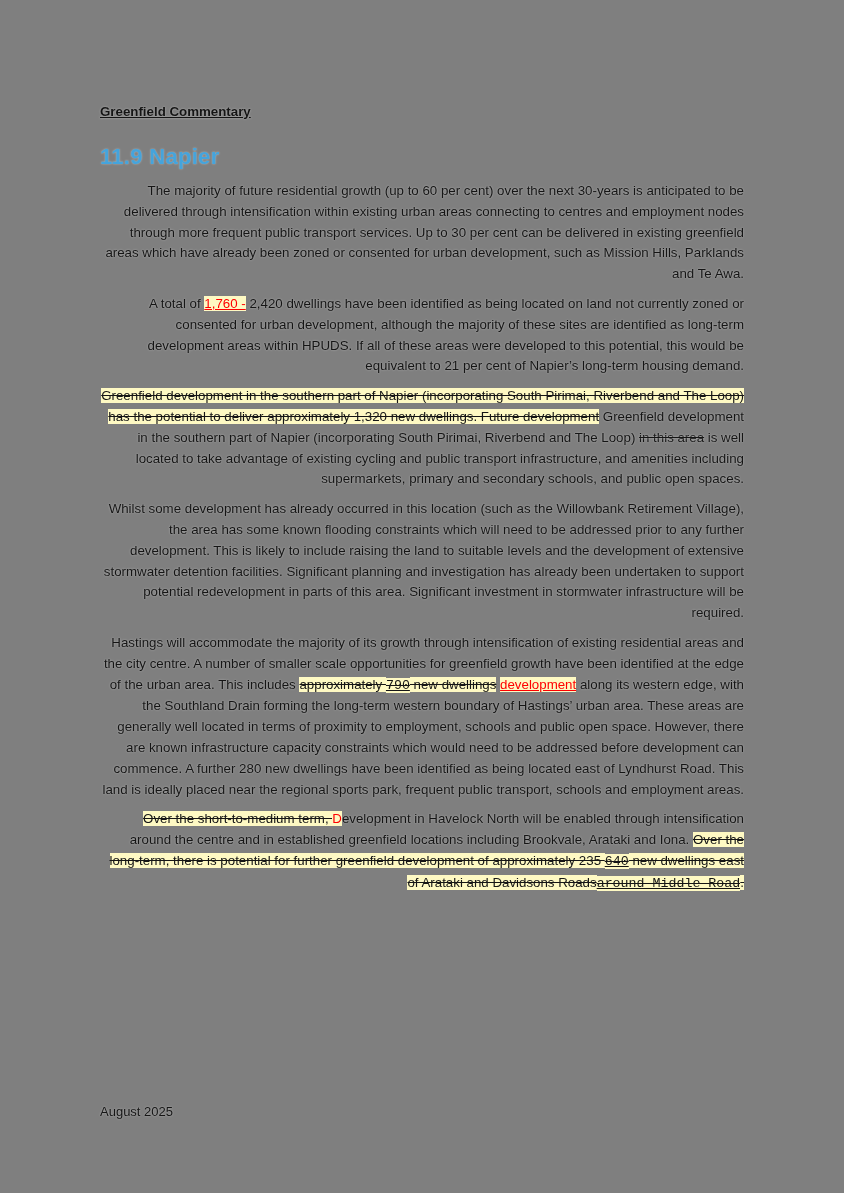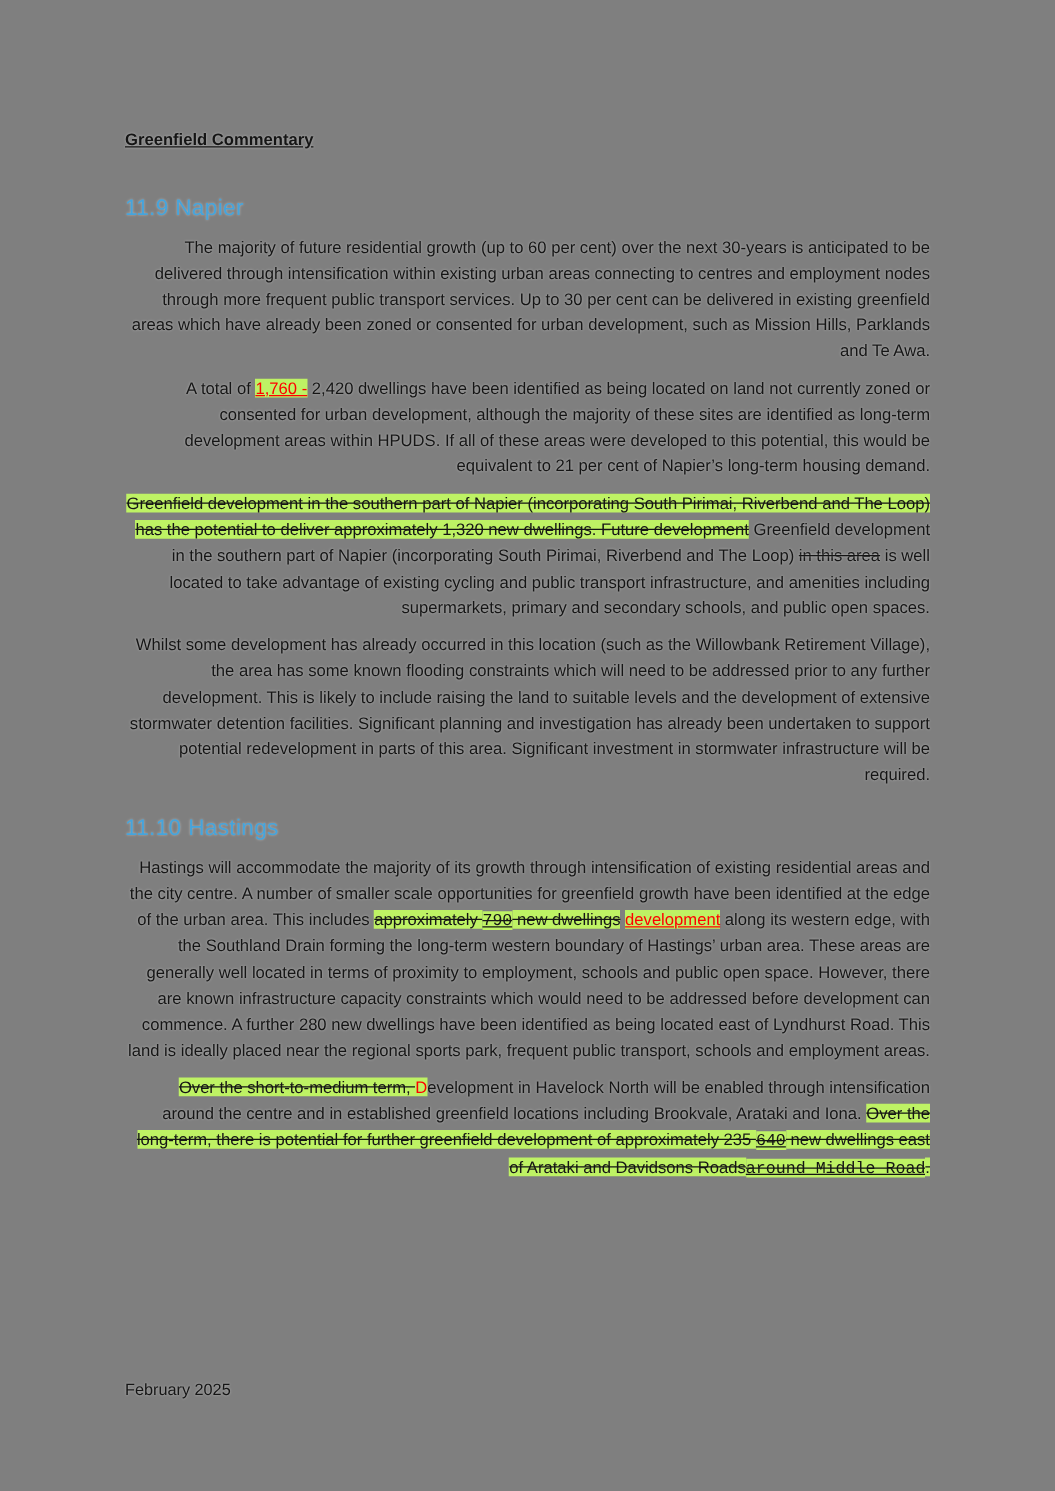--- a/index.html
+++ b/index.html
@@ -13,58 +13,57 @@
   }
   .page{
     position:absolute; left:0; top:0;
     width:844px; height:1193px;
     padding:104px 100px 0 100px;
     box-sizing:border-box;
   }
   .page *{text-shadow:0 0 2px rgba(255,255,255,.45);}
   .doc-title{
     font-size:13.3px;font-weight:bold;text-decoration:underline;
-    margin:0 0 37px 0;
+    margin:0 0 25px 0;
   }
   .h1{
-    font-size:18px;font-weight:normal;color:#45A4DC;
+    font-size:22px;font-weight:bold;color:#45A4DC;
     letter-spacing:.3px;
     margin:21px 0 11px 0;
     text-shadow:0 0 1px #cfeafc,0 0 3px rgba(255,255,255,.65);
   }
   .h3{
     font-size:13.6px;font-weight:bold;color:#3C4A68;
     margin:12px 0 4px 0;
     text-shadow:0 0 1px #c8d6ee,0 0 2px rgba(255,255,255,.5);
   }
   p.para{
     font-size:13.3px;line-height:20.8px;
     margin:8px 0 9px 0;
     text-align:right;
   }
   .footer{
     position:absolute;left:100px;top:1104px;
     font-size:13px;
   }
   
-  .s-hl{background:#bef264;text-shadow:none;}
+  .s-hl{background:#fef9c3;text-shadow:none;}
   .s-del{text-decoration:line-through;}
   .s-u{text-decoration:underline;}
   .s-del.s-u{text-decoration:line-through underline;font-family:Liberation Mono, monospace;}
   .s-red{color:#FF0000;}
 </style>
 </head>
 <body>
 
 <div class="page">
   <div>
       <div class="doc-title"><span class="">Greenfield Commentary</span></div>
       <div class="h1"><span class="">11.9 Napier</span></div>
       <p class="para"><span class="">The majority of future residential growth (up to 60 per cent) over the next 30-years is anticipated to be delivered through intensification within existing urban areas connecting to centres and employment nodes through more frequent public transport services. Up to 30 per cent can be delivered in existing greenfield areas which have already been zoned or consented for urban development, such as Mission Hills, Parklands and Te Awa.</span></p>
       <p class="para"><span class="">A total of </span><span class="s-hl s-red s-u">1,760 -</span><span class=""> 2,420 dwellings have been identified as being located on land not currently zoned or consented for urban development, although the majority of these sites are identified as long-term development areas within HPUDS. If all of these areas were developed to this potential, this would be equivalent to 21 per cent of Napier’s long-term housing demand.</span></p>
       <p class="para"><span class="s-hl s-del">Greenfield development in the southern part of Napier (incorporating South Pirimai, Riverbend and The Loop) has the potential to deliver approximately 1,320 new dwellings. Future development</span><span class=""> </span><span class="">Greenfield development in the southern part of Napier (incorporating South Pirimai, Riverbend and The Loop) </span><span class="s-del">in this area</span><span class=""> is well located to take advantage of existing cycling and public transport infrastructure, and amenities including supermarkets, primary and secondary schools, and public open spaces.</span></p>
       <p class="para"><span class="">Whilst some development has already occurred in this location (such as the Willowbank Retirement Village), the area has some known flooding constraints which will need to be addressed prior to any further development. This is likely to include raising the land to suitable levels and the development of extensive stormwater detention facilities. Significant planning and investigation has already been undertaken to support potential redevelopment in parts of this area. Significant investment in stormwater infrastructure will be required.</span></p>
-      <div class="h1"><span class="">11.10 Hastings</span></div>
       <p class="para"><span class="">Hastings will accommodate the majority of its growth through intensification of existing residential areas and the city centre. A number of smaller scale opportunities for greenfield growth have been identified at the edge of the urban area. This includes </span><span class="s-hl s-del">approximately </span><span class="s-hl s-del s-u">790</span><span class="s-hl s-del"> new dwellings</span><span class=""> </span><span class="s-hl s-red s-u">development</span><span class=""> along its western edge, with the Southland Drain forming the long-term western boundary of Hastings’ urban area. These areas are generally well located in terms of proximity to employment, schools and public open space. However, there are known infrastructure capacity constraints which would need to be addressed before development can commence. A further 280 new dwellings have been identified as being located east of Lyndhurst Road. This land is ideally placed near the regional sports park, frequent public transport, schools and employment areas.</span></p>
       <p class="para"><span class="s-hl s-del">Over the short-to-medium term, </span><span class="s-hl s-red">D</span><span class="">evelopment in Havelock North will be enabled through intensification around the centre and in established greenfield locations including Brookvale, Arataki and Iona. </span><span class="s-hl s-del">Over the long-term, there is potential for further greenfield development of approximately 235 </span><span class="s-hl s-del s-u">640</span><span class="s-hl s-del"> new dwellings east of Arataki and Davidsons Roads</span><span class="s-hl s-del s-u">around Middle Road</span><span class="s-hl s-del">.</span></p>
     </div>
-  <div class="footer">February 2025</div>
+  <div class="footer">August 2025</div>
 </div>
 
 </body></html>

